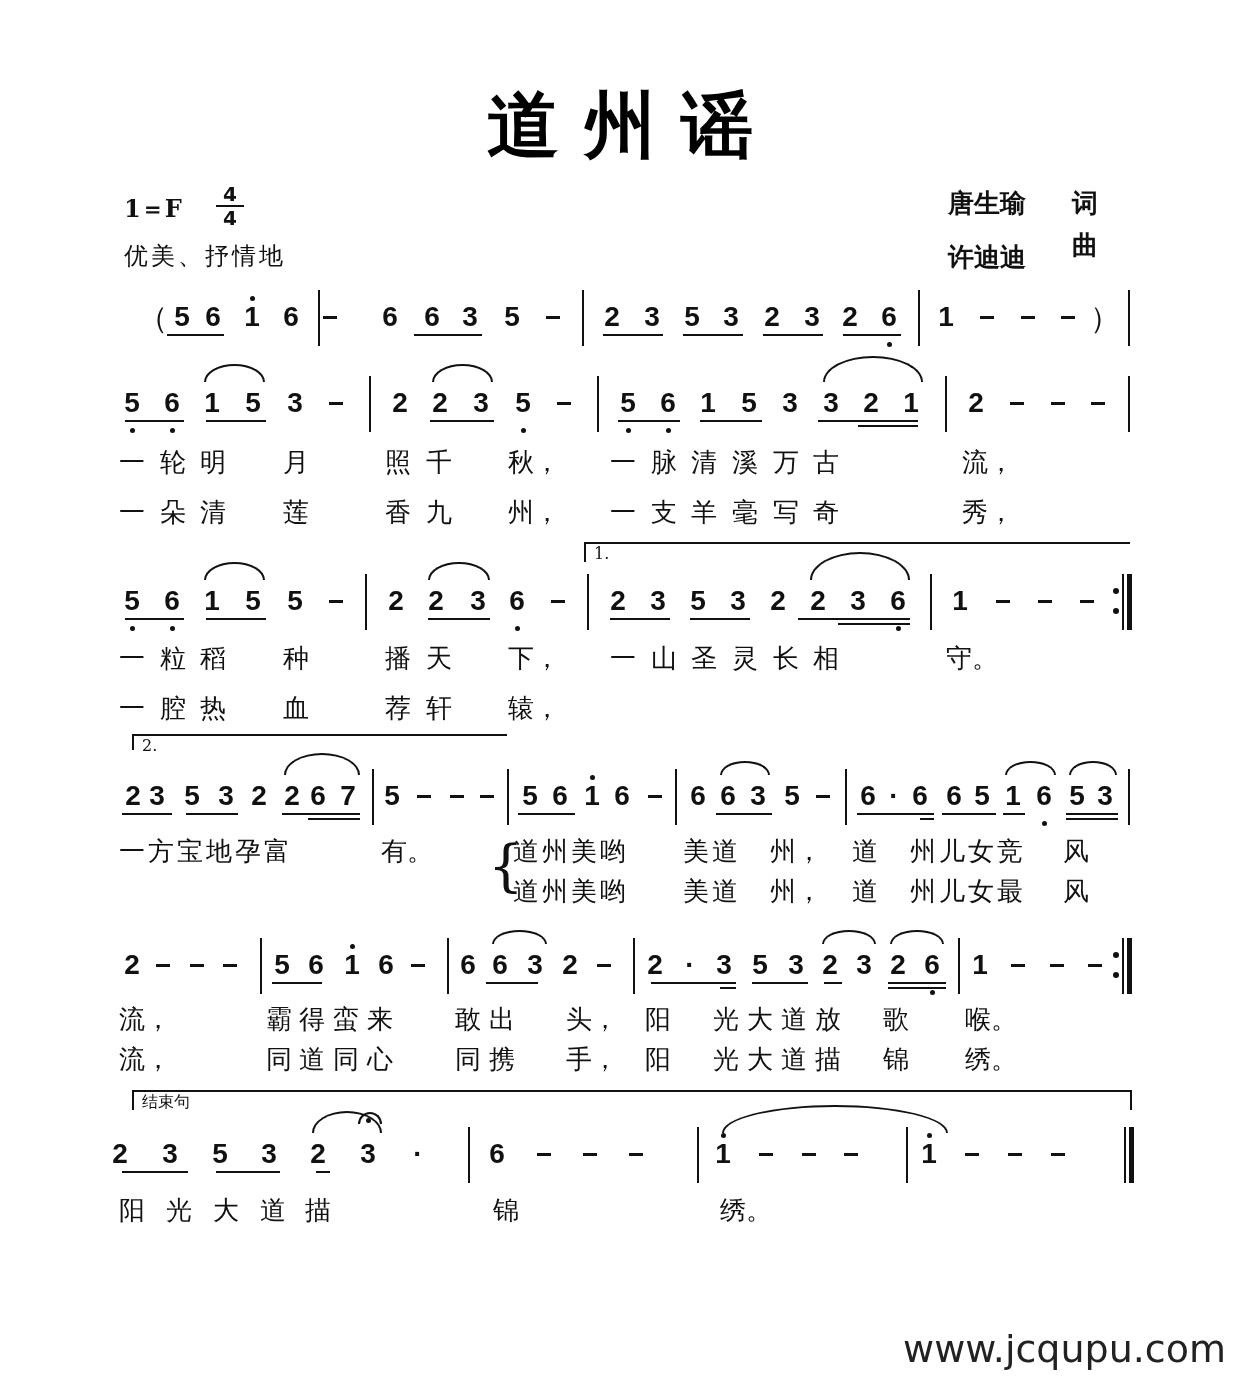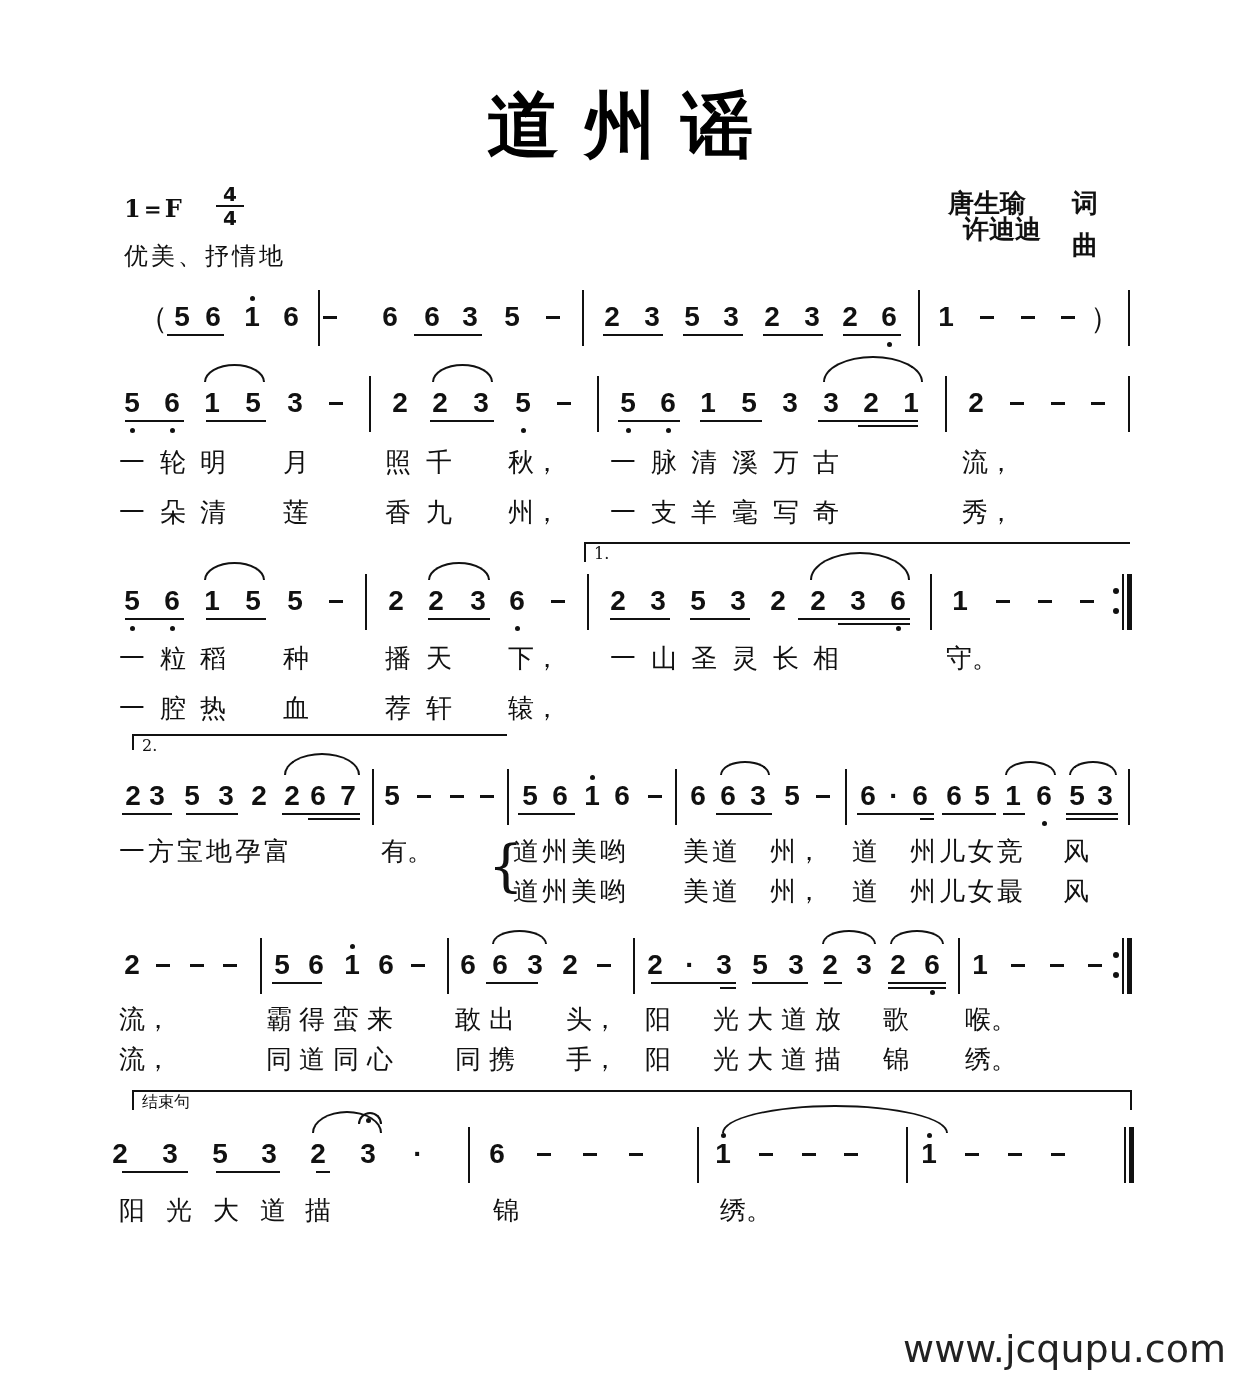--- a/index.html
+++ b/index.html
@@ -35,21 +35,21 @@
 <div class="abs meta" style="left:124px;top:193px;font-weight:bold;">1＝F</div>
 <div class="abs" style="left:216px;top:184px;width:28px;text-align:center;font-family:'DejaVu Sans',sans-serif;font-weight:bold;font-size:20px;line-height:20px;">
   <div>4</div>
   <div style="height:2px;background:#111;margin:1px 0;"></div>
   <div>4</div>
 </div>
 <div class="abs meta" style="left:124px;top:240px;letter-spacing:3px;">优美、抒情地</div>
 
 <div class="abs credit" style="left:948px;top:186px;">唐生瑜</div>
 <div class="abs credit" style="left:1072px;top:186px;">词</div>
-<div class="abs credit" style="left:948px;top:212px;margin-left:15px;">许迪迪</div>
+<div class="abs credit" style="left:948px;top:240px;">许迪迪</div>
 <div class="abs credit" style="left:1072px;top:228px;">曲</div>
 
 <div id="score">
     <div class="note" style="left: 171px; top: 302px;">5</div>
     <div class="note" style="left: 202px; top: 302px;">6</div>
     <div class="note" style="left: 241px; top: 302px;">1</div>
     <div class="dot" style="left: 250px; top: 296px;"></div>
     <div class="note" style="left: 280px; top: 302px;">6</div>
     <div class="dash" style="left: 323px; top: 316px;"></div>
     <div class="note" style="left: 379px; top: 302px;">6</div>

